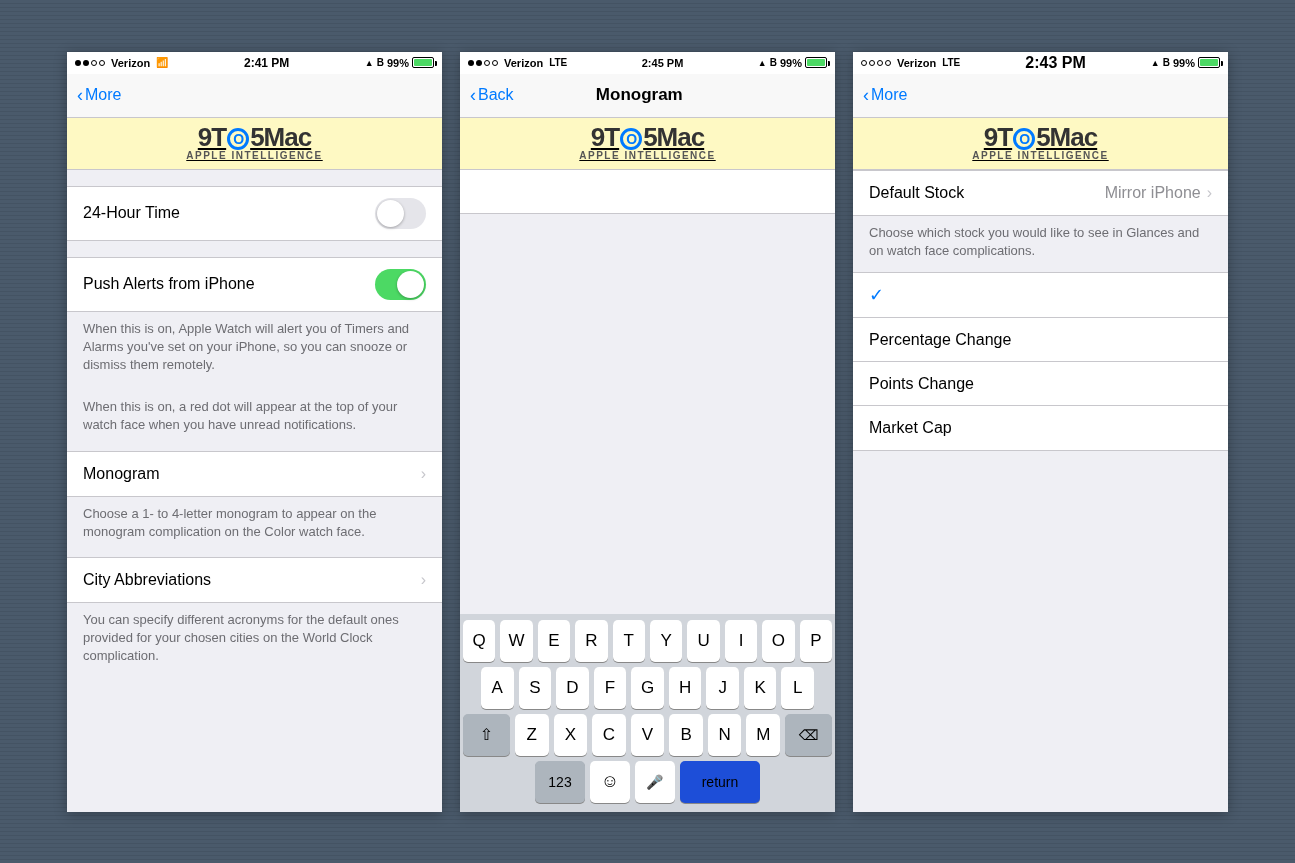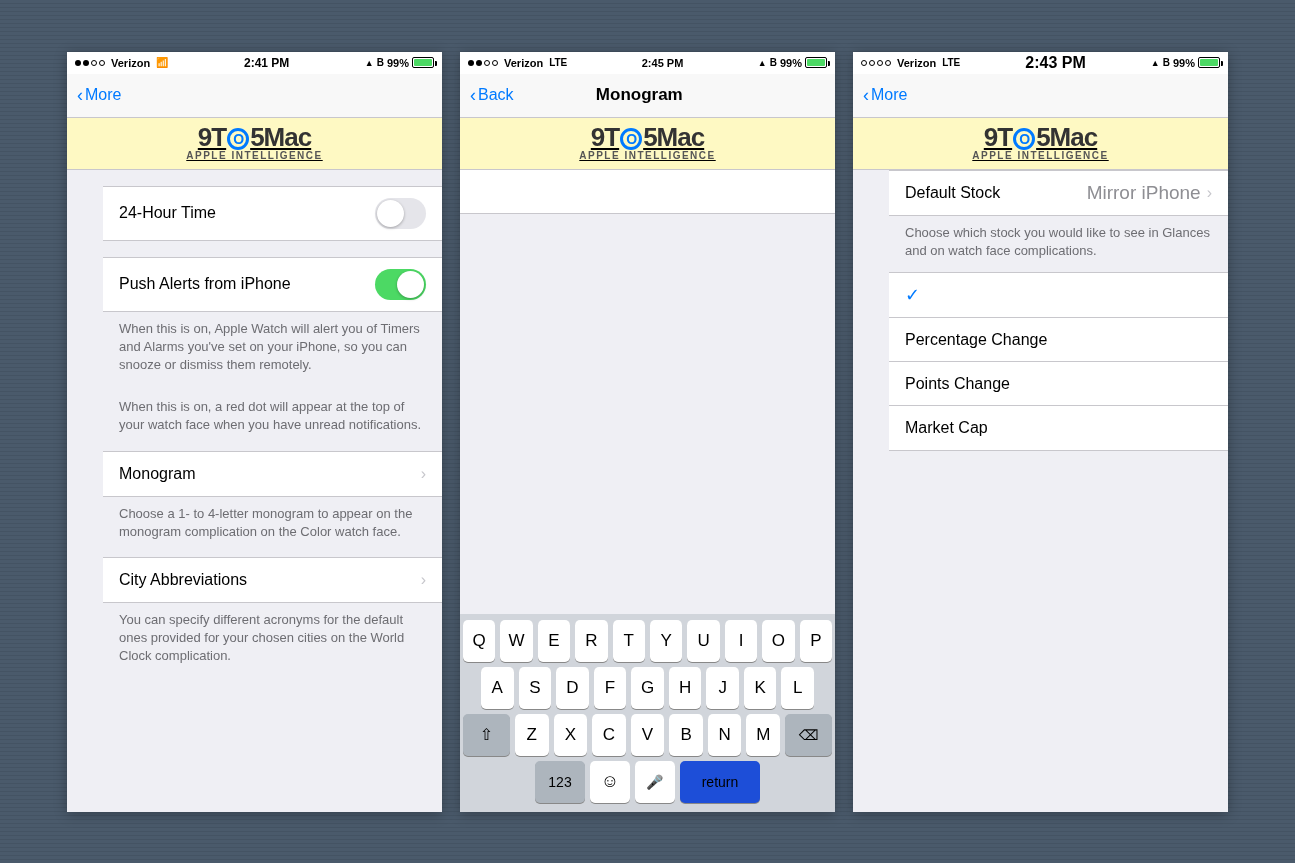--- a/index.html
+++ b/index.html
@@ -127,21 +127,20 @@
       letter-spacing: 1.5px;
       color: #555;
       text-transform: uppercase;
     }
 
     
     .settings-content {
       flex: 1;
       overflow-y: auto;
       background: #efeff4;
-      margin-left: 36px;
     }
     .settings-section-header {
       padding: 16px 16px 6px;
       font-size: 13px;
       font-weight: 400;
       color: #6d6d72;
       text-transform: uppercase;
       letter-spacing: 0.3px;
     }
     .settings-group {
@@ -159,21 +158,21 @@
       min-height: 44px;
     }
     .settings-row:last-child { border-bottom: none; }
     .settings-row-label {
       font-size: 16px;
       color: #000;
       flex: 1;
     }
     .settings-row-detail {
       color: #8e8e93;
-      font-size: 19px;
+      font-size: 16px;
       margin-right: 6px;
     }
     .settings-row-chevron {
       color: #c7c7cc;
       font-size: 16px;
     }
 
     
     .toggle {
       width: 51px; height: 31px;

